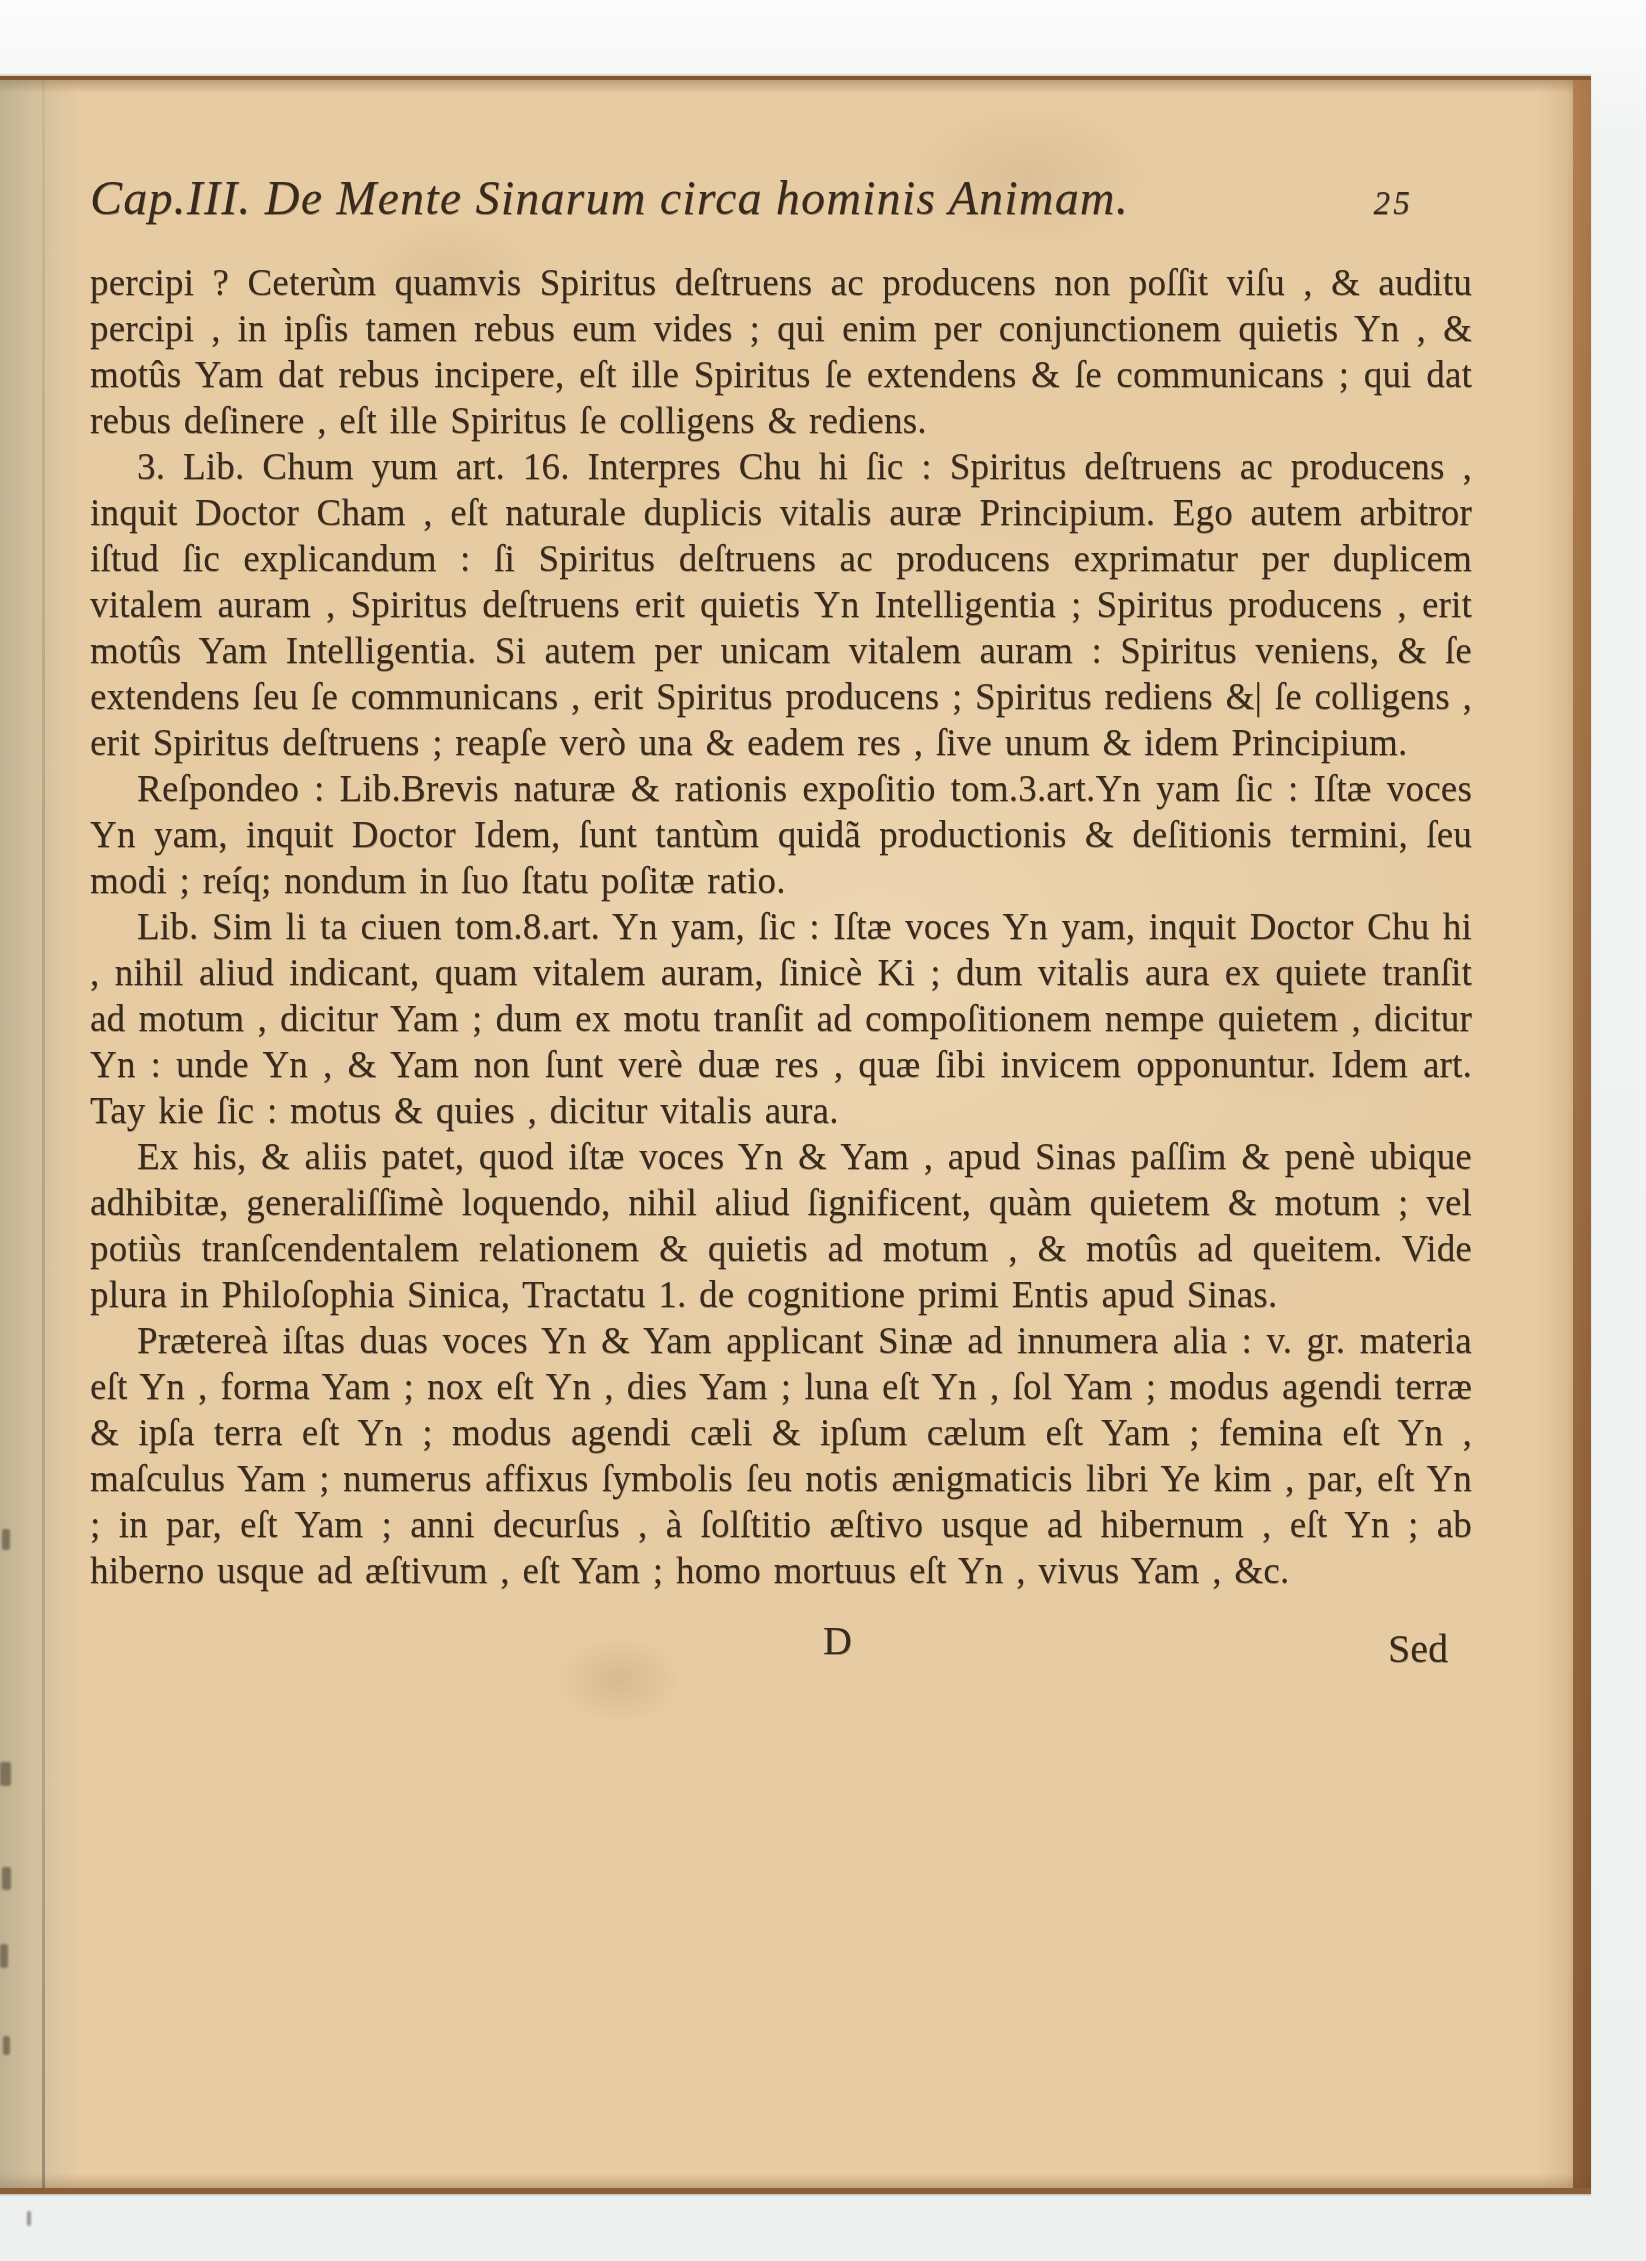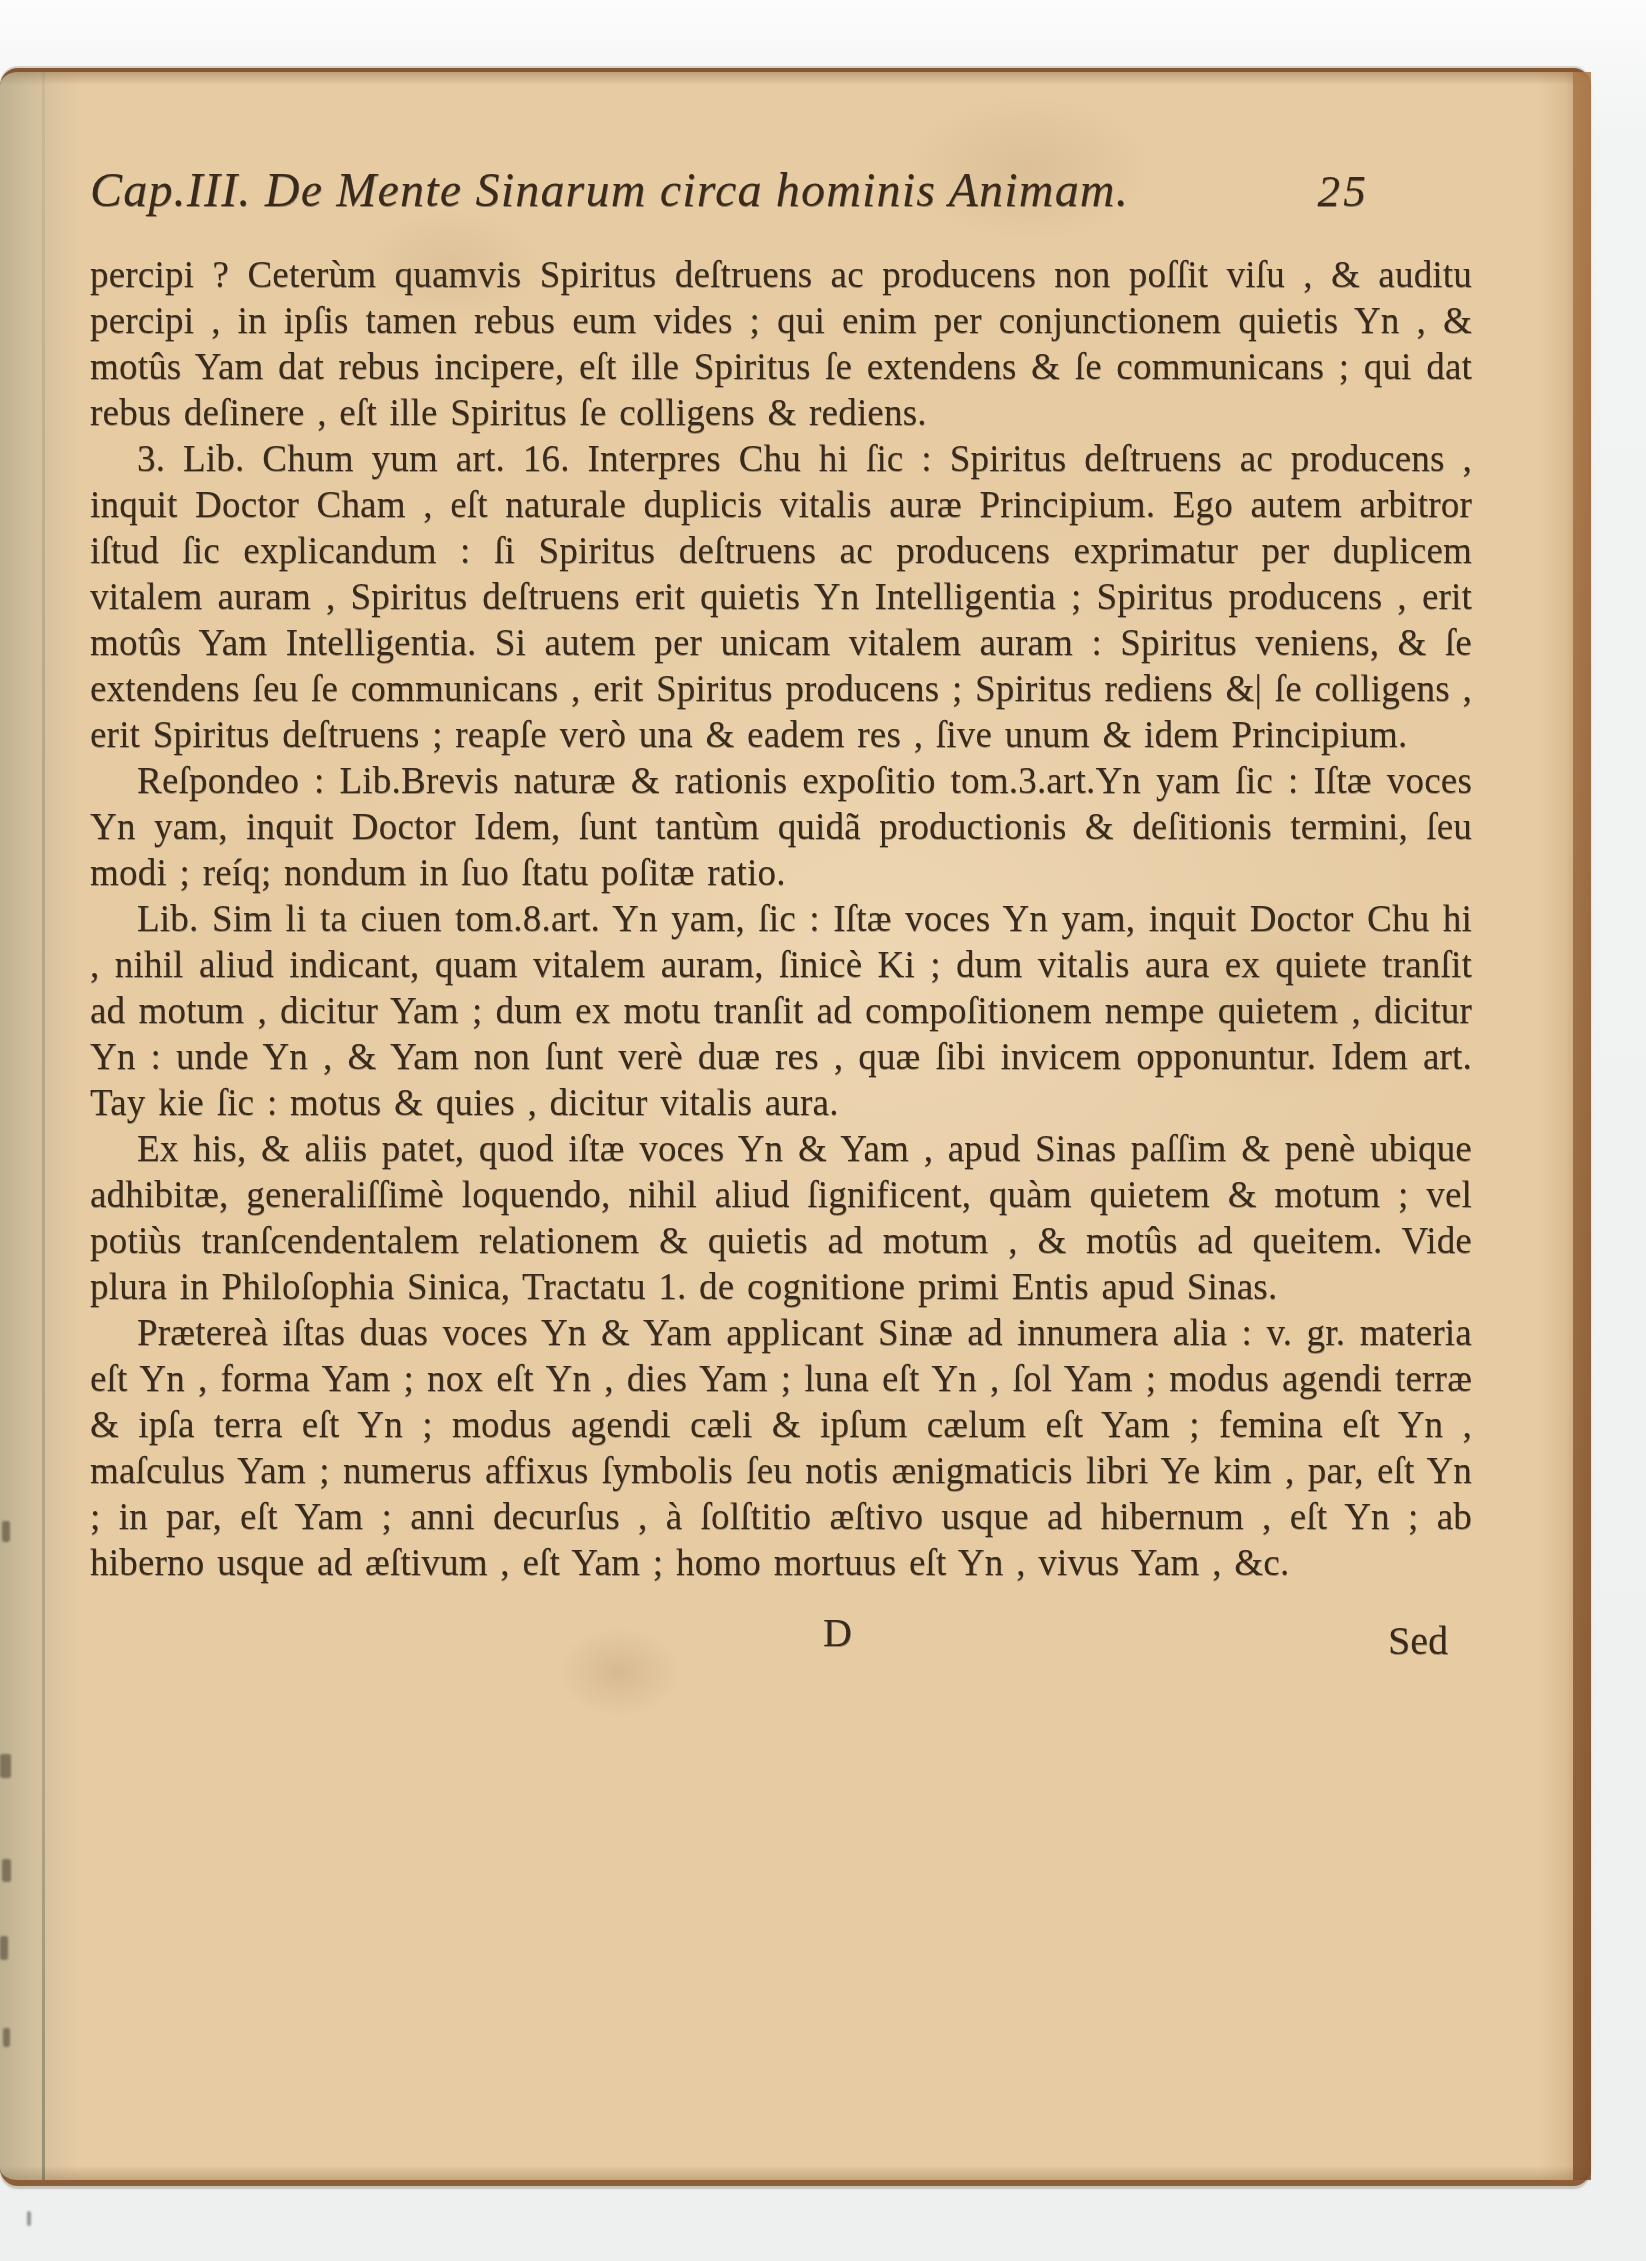--- a/index.html
+++ b/index.html
@@ -10,36 +10,35 @@
   }
   *{box-sizing:border-box;}
   html,body{margin:0;padding:0;}
   body{
     width:1647px;height:2261px;position:relative;overflow:hidden;
     background:linear-gradient(180deg,#fbfcfb 0%,#f2f4f3 6%,var(--bg) 60%,#edf0ee 100%);
     font-family:"Liberation Serif","DejaVu Serif",serif;
     color:var(--ink);
   }
   .book-page{
-    position:absolute;left:0;top:68px;width:1591px;height:2118px;
+    position:absolute;left:0;top:76px;width:1591px;height:2118px;
     border-top:4.8px solid var(--edge);
     border-bottom:6.4px solid #8d5f38;
     box-shadow:0 2.4px 1.6px rgba(90,60,30,0.25), 0 -1.6px 0.8px rgba(90,60,30,0.2);
     background:
       radial-gradient(ellipse 241px 145px at 1287px 925px, rgba(150,110,60,0.14), transparent 70%),
       radial-gradient(ellipse 88px 64px at 619px 1600px, rgba(140,95,50,0.16), transparent 70%),
       radial-gradient(ellipse 177px 105px at 1029px 96px, rgba(150,110,60,0.12), transparent 70%),
       radial-gradient(ellipse 129px 80px at 450px 193px, rgba(150,110,60,0.10), transparent 70%),
       radial-gradient(ellipse 724px 611px at 55% 42%, rgba(255,242,216,0.28), transparent 80%),
       linear-gradient(90deg, rgba(130,140,120,0.40) 0px, rgba(133,142,122,0.22) 29px, rgba(133,142,122,0) 80px),
       linear-gradient(270deg, rgba(122,76,40,0.60) 0px, rgba(160,110,62,0.38) 13px, rgba(160,110,62,0.14) 26px, rgba(0,0,0,0) 53px),
       linear-gradient(180deg, rgba(120,78,42,0.35) 0px, rgba(0,0,0,0) 13px),
       linear-gradient(0deg, rgba(120,78,42,0.30) 0px, rgba(0,0,0,0) 14.5px),
       var(--paper);
-    border-radius: 18px;
   }
   .gutter-line{
     position:absolute;left:42px;top:0;width:3.2px;height:100%;
     background:linear-gradient(180deg,rgba(90,100,85,0.10),rgba(90,100,85,0.28) 35%,rgba(90,100,85,0.30) 80%,rgba(70,80,68,0.45) 100%);
   }
   .fore-edge{
     position:absolute;top:0;right:0;width:17.7px;height:100%;
     background:linear-gradient(180deg,#ab7748 0%,#9a6a3e 35%,#8a5a32 70%,#7c4e2a 100%);
     opacity:0.85;
   }
@@ -54,21 +53,21 @@
     position:relative;
     padding:90px 119px 0 90px;
   }
   .header-row{
     display:flex;align-items:baseline;
     font-style:italic;
     margin-bottom:35px;
     text-shadow:0.5px 0.6px 0.6px rgba(46,34,22,0.45);
   }
   .header-title{font-size:48px;letter-spacing:1.2px;white-space:nowrap;}
-  .header-page-number{font-size:45px;margin-left:auto;margin-right:103px;letter-spacing:3.2px;}
+  .header-page-number{font-size:33px;margin-left:auto;margin-right:59px;letter-spacing:3.2px;}
   .body-copy p{
     margin:0;
     text-align:justify;
     font-size:37px;
     line-height:46px;
     word-spacing:3.2px;
     letter-spacing:0.2px;
     text-shadow:0.4px 0.5px 0.6px rgba(50,37,24,0.40);
   }
   .body-copy p.indent{text-indent:47px;}

